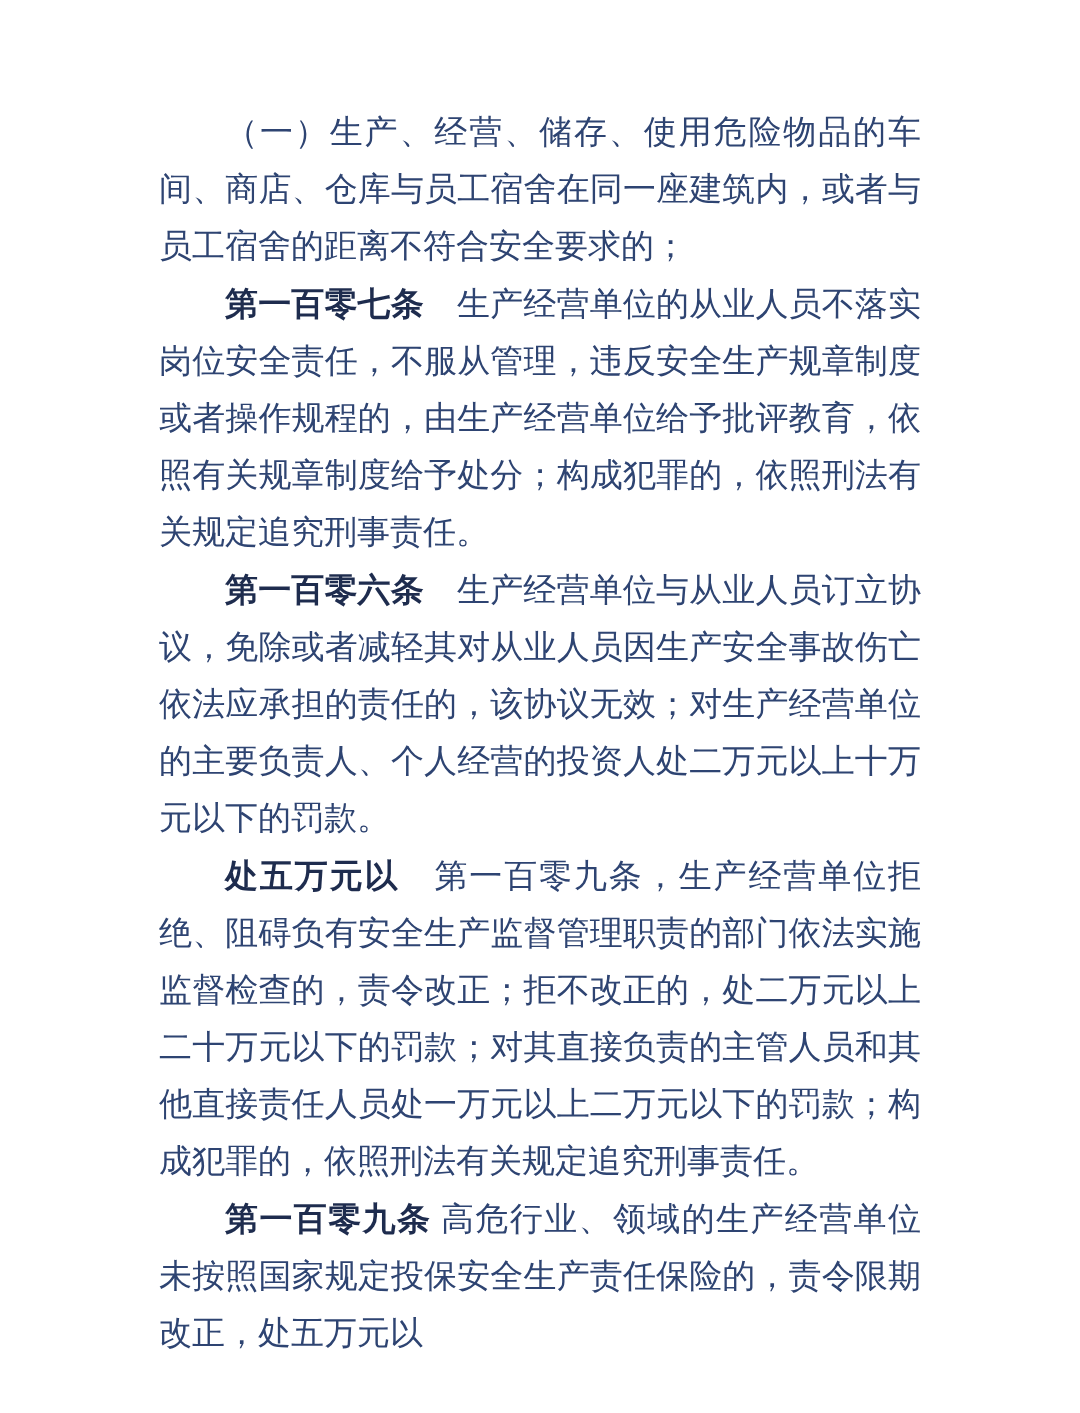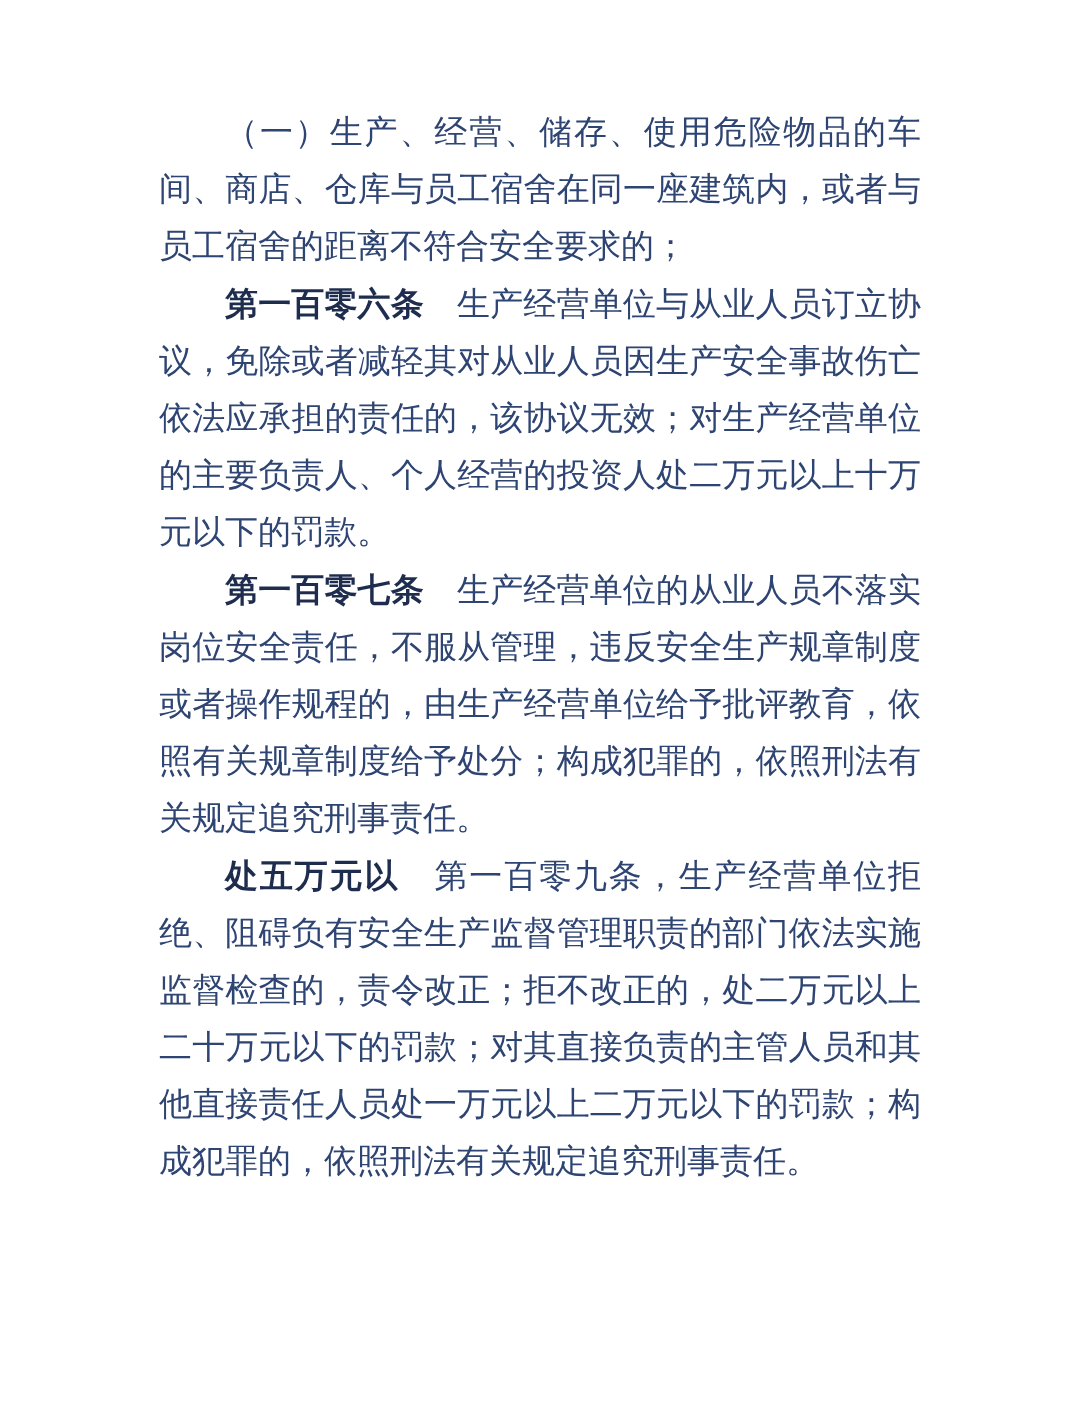--- a/index.html
+++ b/index.html
@@ -35,21 +35,22 @@
 </style>
 </head>
 <body>
 
 <div class="page">
   <div class="doc">
 
     <p><span class="article-no"></span><span>（一）生产、经营、储存、使用危险物品的车间、商店、仓库与员工宿舍在同一座建筑内，或者与员工宿舍的距离不符合安全要求的；</span></p>
 
 
+    <p><span class="article-no">第一百零七条</span><span>　生产经营单位的从业人员不落实岗位安全责任，不服从管理，违反安全生产规章制度或者操作规程的，由生产经营单位给予批评教育，依照有关规章制度给予处分；构成犯罪的，依照刑法有关规定追究刑事责任。</span></p>
+
     <p><span class="article-no">第一百零六条</span><span>　生产经营单位与从业人员订立协议，免除或者减轻其对从业人员因生产安全事故伤亡依法应承担的责任的，该协议无效；对生产经营单位的主要负责人、个人经营的投资人处二万元以上十万元以下的罚款。</span></p>
-
-    <p><span class="article-no">第一百零七条</span><span>　生产经营单位的从业人员不落实岗位安全责任，不服从管理，违反安全生产规章制度或者操作规程的，由生产经营单位给予批评教育，依照有关规章制度给予处分；构成犯罪的，依照刑法有关规定追究刑事责任。</span></p>
 
     <p><span class="article-no">处五万元以</span><span>　第一百零九条，生产经营单位拒绝、阻碍负有安全生产监督管理职责的部门依法实施监督检查的，责令改正；拒不改正的，处二万元以上二十万元以下的罚款；对其直接负责的主管人员和其他直接责任人员处一万元以上二万元以下的罚款；构成犯罪的，依照刑法有关规定追究刑事责任。</span></p>
 
+    <p><span class="article-no">第一百零九条</span><span> 高危行业、领域的生产经营单位未按照国家规定投保安全生产责任保险的，责令限期改正，处五万元以</span></p>
 
   </div>
 </div>
 
 </body></html>

